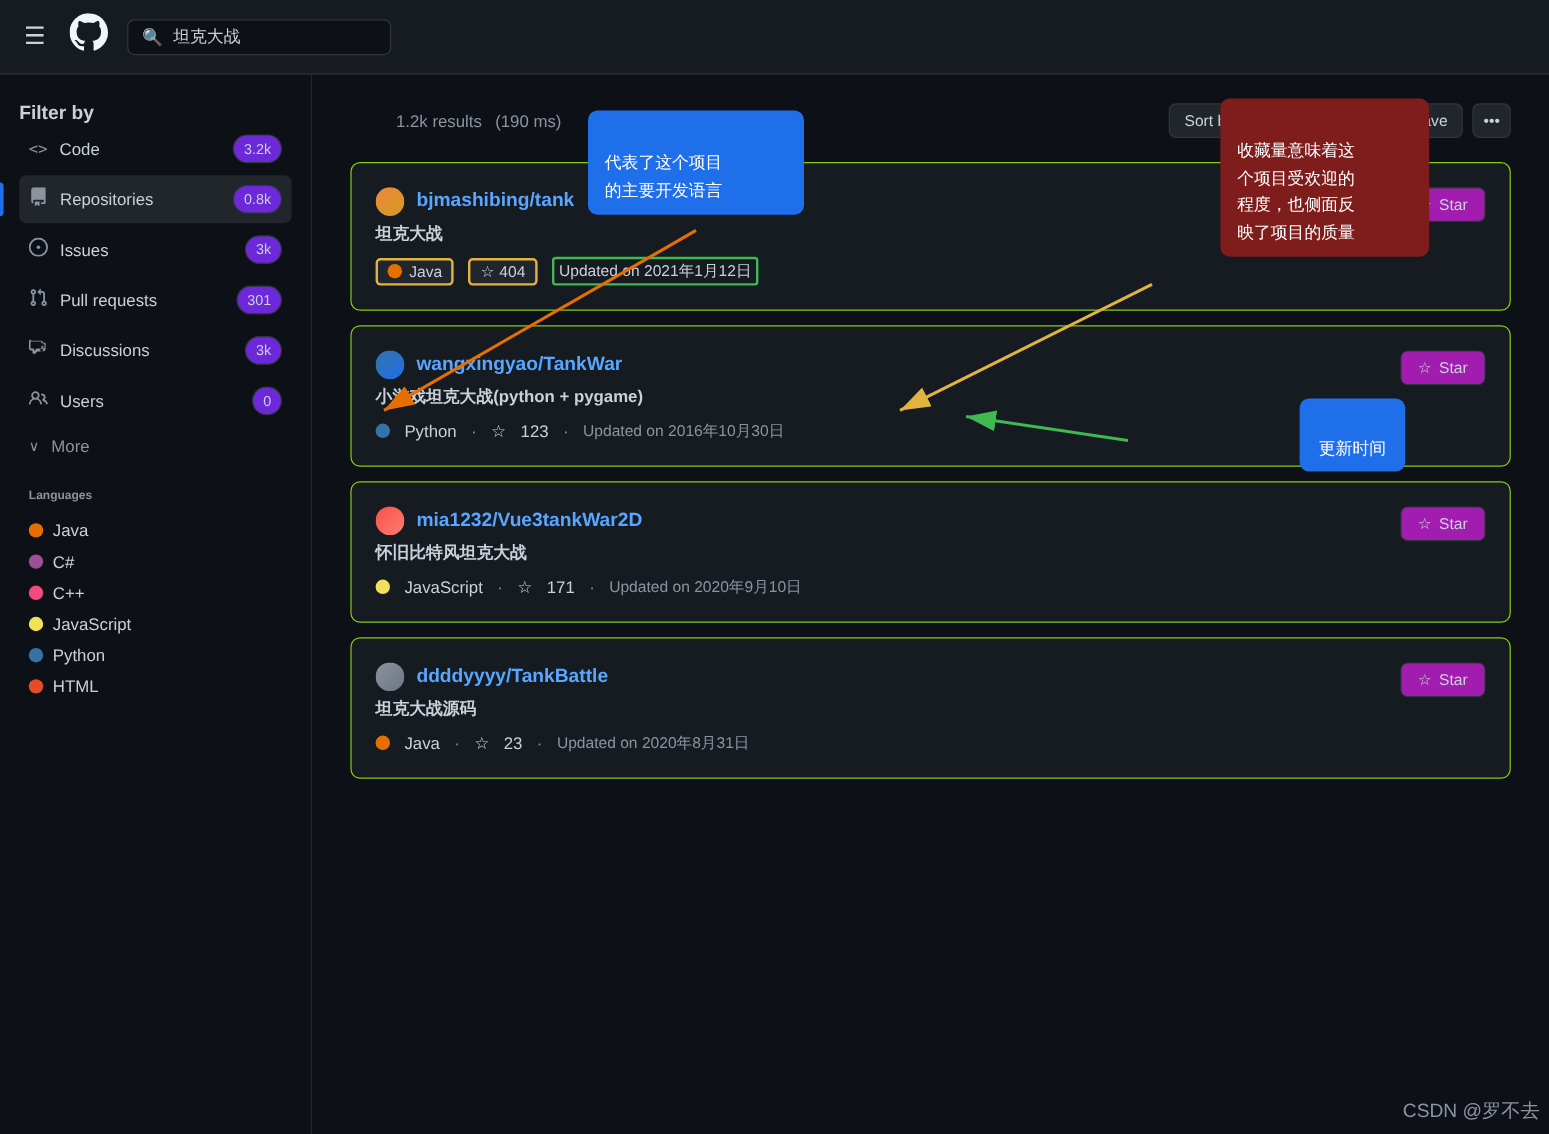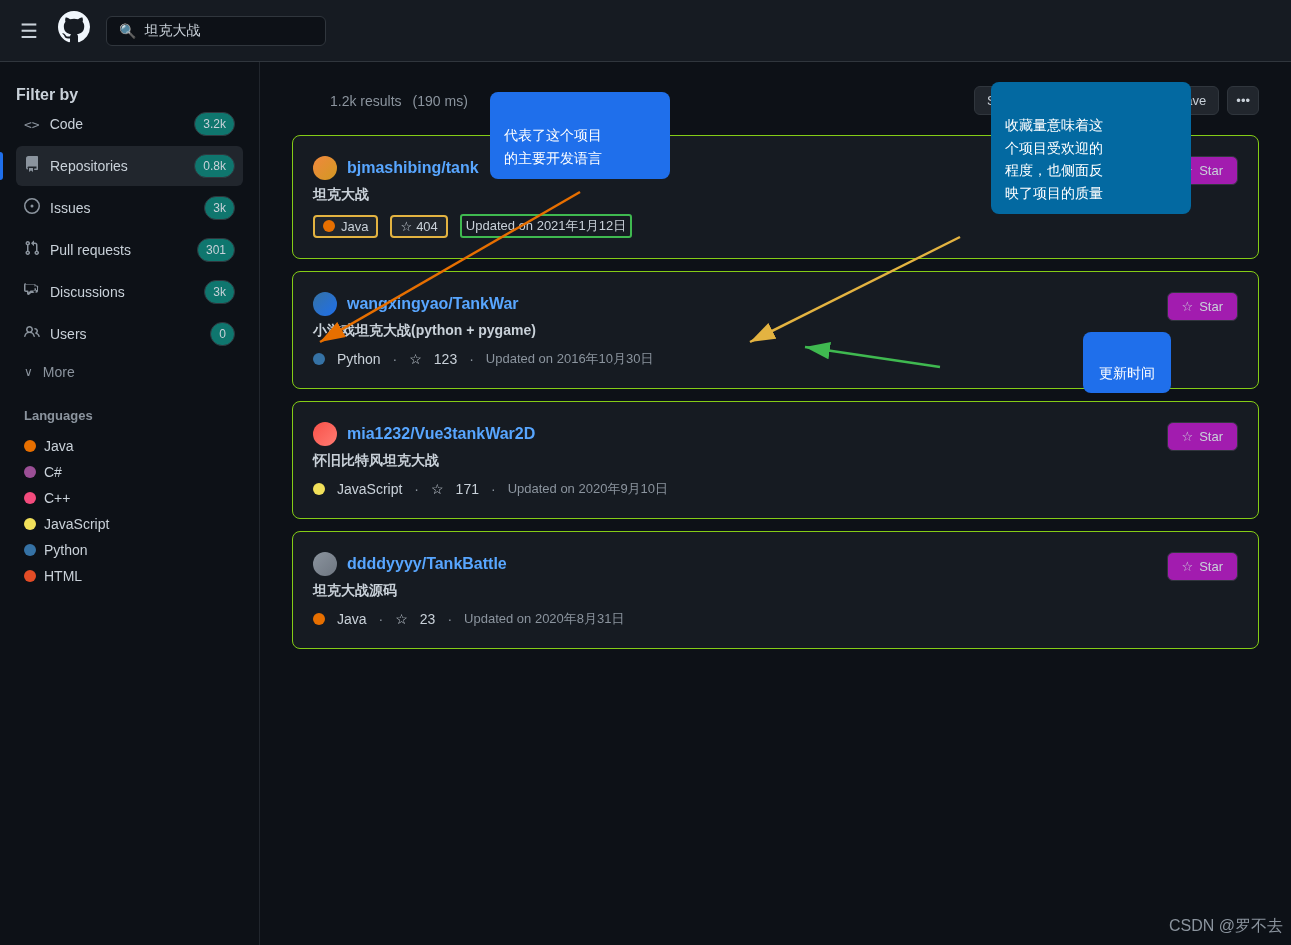--- a/index.html
+++ b/index.html
@@ -106,30 +106,30 @@
       gap: 10px;
     }
     .sidebar-item-icon {
       color: #8b949e;
       font-size: 16px;
     }
     .sidebar-item-label {
       font-size: 14px;
     }
     .sidebar-badge {
-      background: #0f766e;
+      background: #6d28d9;
       border: 1px solid #30363d;
       border-radius: 20px;
       padding: 4px 8px;
       font-size: 12px;
       color: #c9d1d9;
       text-align: right;
     }
     .sidebar-section-title {
-      font-size: 13px;
+      font-size: 10px;
       font-weight: 600;
       color: #8b949e;
       margin: 20px 0 10px 8px;
     }
     .language-item {
       display: flex;
       align-items: center;
       gap: 8px;
       padding: 5px 8px;
       cursor: pointer;
@@ -599,21 +599,21 @@
         <span>☆</span>
         <span>Star</span>
       </button>
     </div>
 
     <div class="annotation-box" style="top: 30px; left: 230px; background: #1f6feb; font-size:14px; line-height:1.6; width:180px;">
       <span>代表了这个项目
 的主要开发语言</span>
     </div>
 
-    <div class="annotation-box" style="top: 20px; right: 100px; background: #0369a1; font-size:14px; line-height:1.6; width:200px;">
+    <div class="annotation-box" style="top: 20px; right: 100px; background: #7f1d1d; font-size:14px; line-height:1.6; width:174px;">
       <span>收藏量意味着这
 个项目受欢迎的
 程度，也侧面反
 映了项目的质量</span>
     </div>
 
     <div class="annotation-box" style="top: 270px; right: 120px; background: #1f6feb; font-size:14px; padding: 8px 16px;">
       <span>更新时间</span>
     </div>
 

